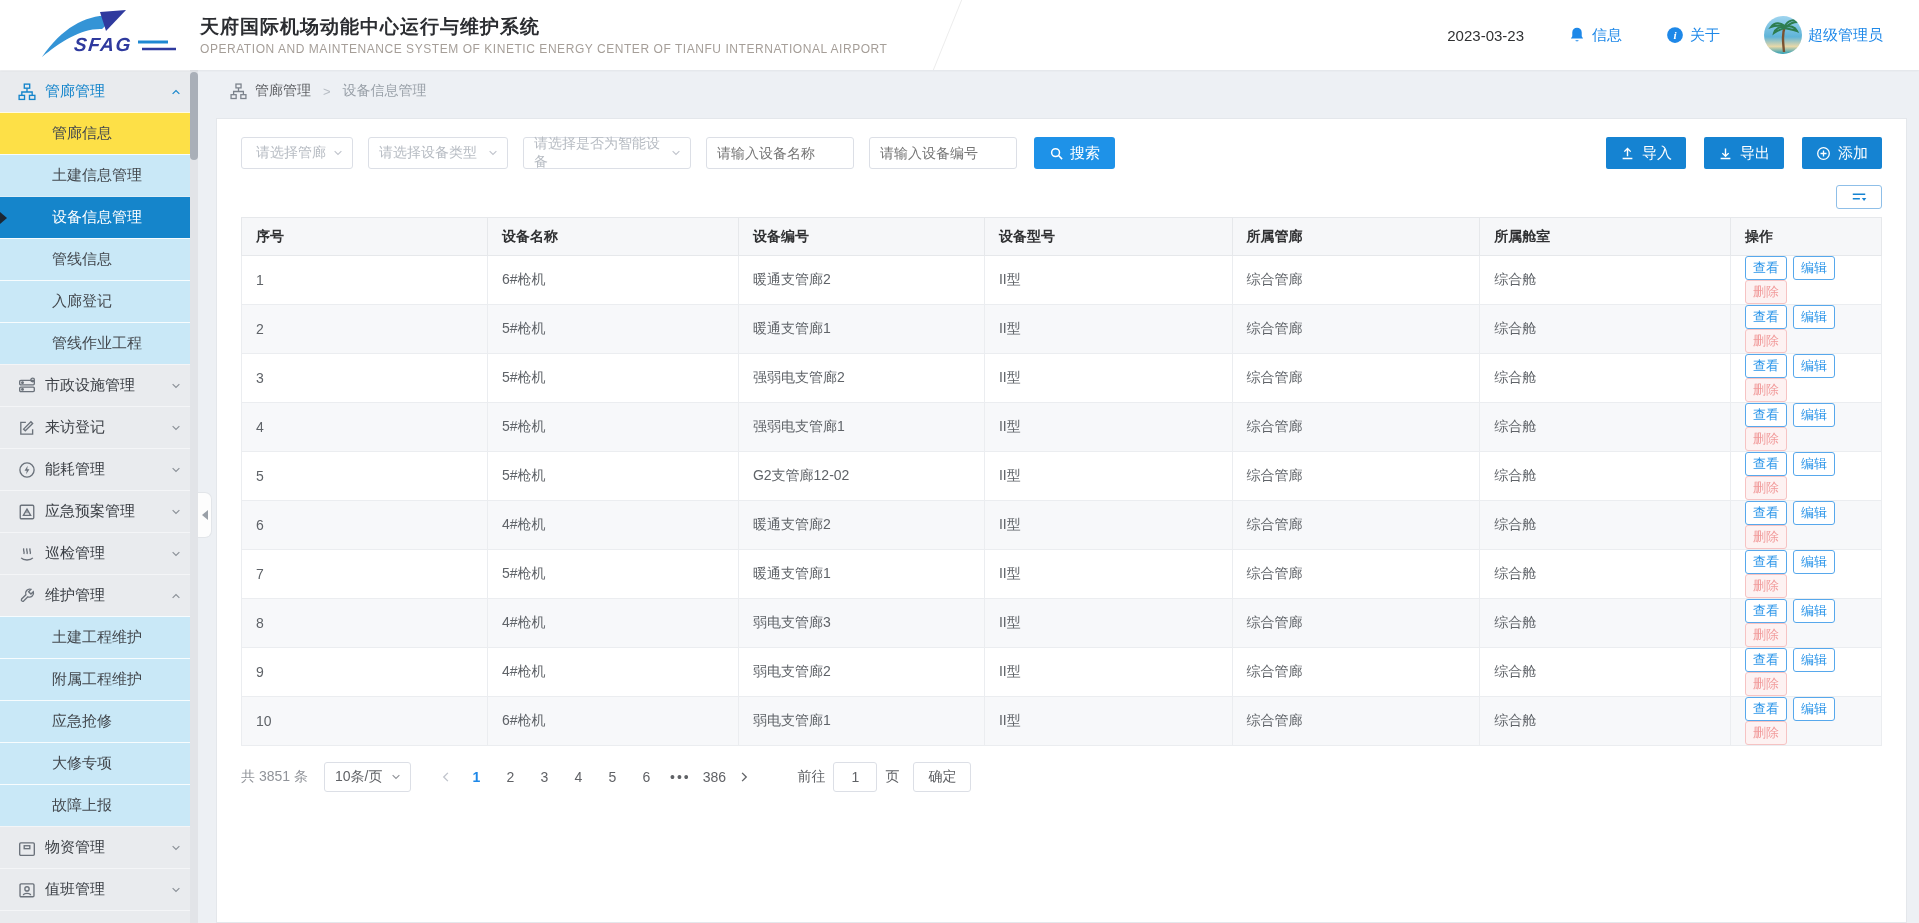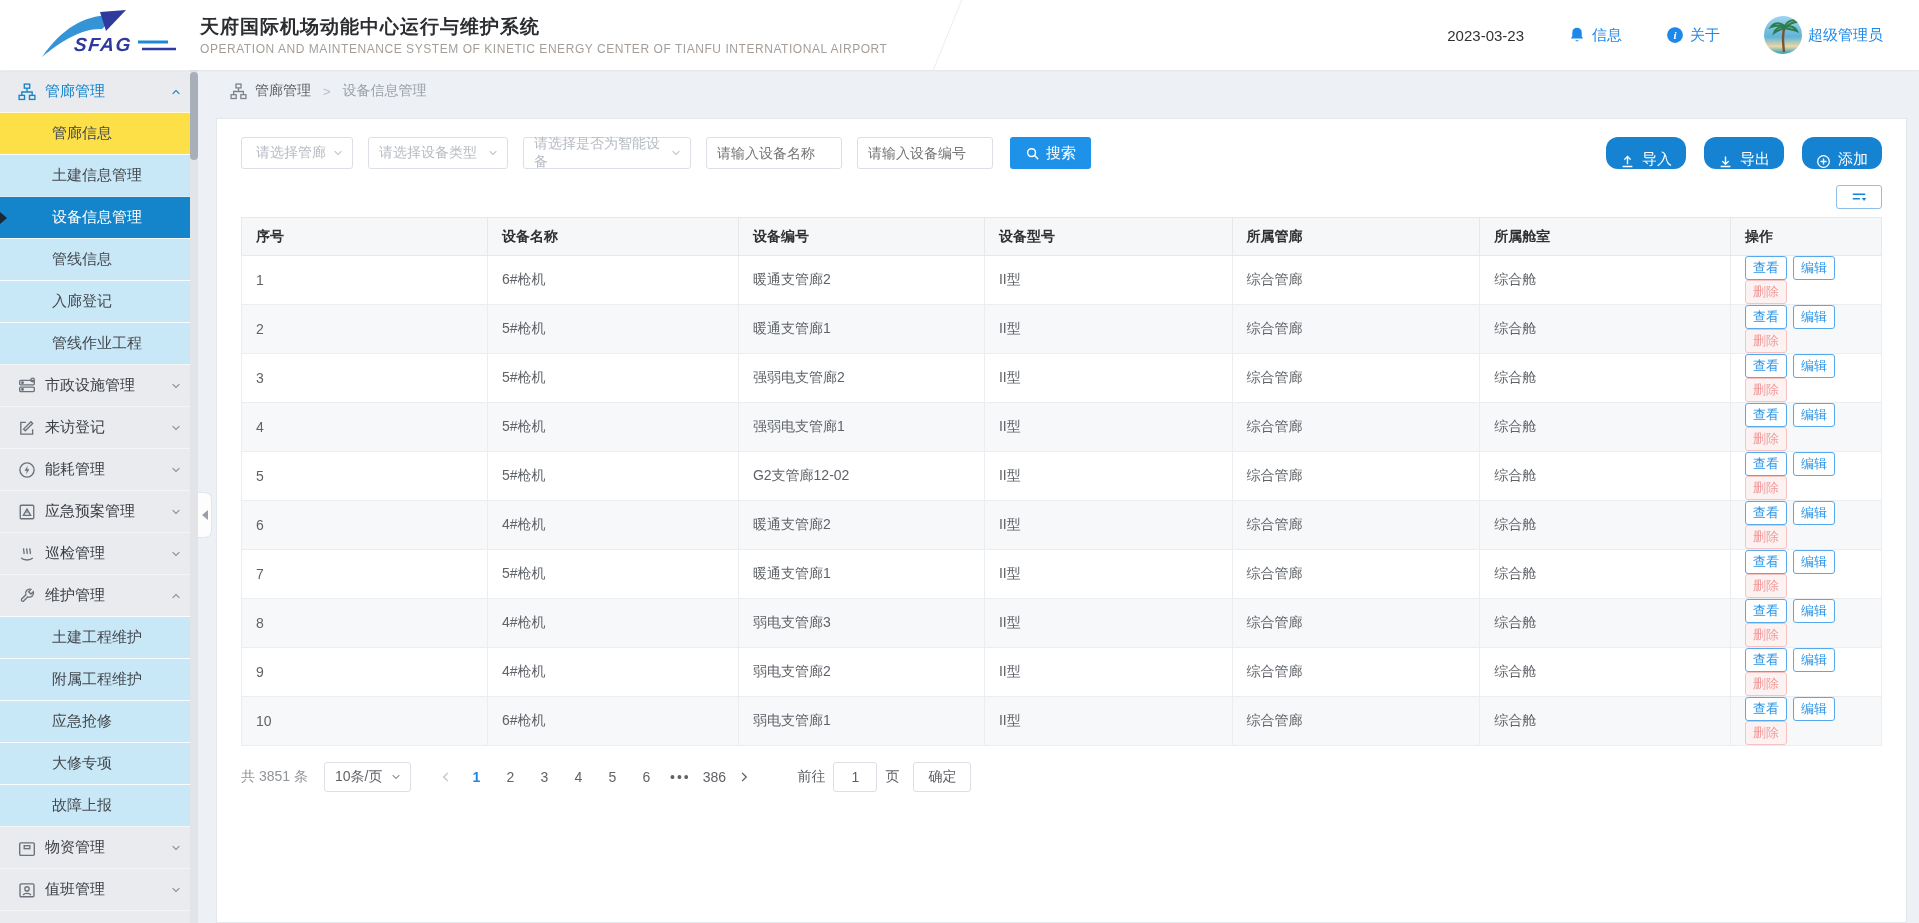--- a/index.html
+++ b/index.html
@@ -52,27 +52,27 @@
   .bc-last { color:#99a0a8; }
 
   .card { flex:1; background:#fff; border:1px solid #e4e7eb; margin:6px 12px 0 18px; padding:18px 24px 0 24px; overflow:hidden; }
 
   .filter-row { display:flex; align-items:center; gap:15px; }
   .ctl { height:32px; border:1px solid #dcdfe6; border-radius:3px; background:#fff; display:flex; align-items:center;
          padding:0 10px; font-size:14px; color:#b7bcc3; position:relative; }
   .ctl.select { padding-right:26px; cursor:pointer; }
   .ctl.select .chev { position:absolute; right:8px; width:12px; height:12px; color:#c0c4cc; display:inline-flex; }
   .w-sel1 { width:112px;justify-content:flex-end; } .w-sel2 { width:140px; } .w-sel3 { width:168px; }
-  .ctl.input { width:136px; cursor:text; }
+  .ctl.input { width:148px; cursor:text; }
   .btn-search { height:32px; margin-left:2px; padding:0 15px; background:#1e92e8; border:none; border-radius:3px; color:#fff;
                 font-size:15px; display:flex; align-items:center; gap:6px; cursor:pointer; font-family:inherit; }
   .btn-search .ico { width:15px; height:15px; display:inline-flex; }
   .action-group { margin-left:auto; display:flex; gap:18px; }
-  .btn-action { height:32px; padding:0 14px; background:#1583d2; border:none; border-radius:12px; color:#fff; font-size:15px;
-                display:flex; align-items:flex-end; gap:7px; cursor:pointer; font-family:inherit; }
+  .btn-action { height:32px; padding:0 14px; background:#1583d2; border:none; border-radius:2px; color:#fff; font-size:15px;
+                display:flex; align-items:center; gap:7px; cursor:pointer; font-family:inherit; }
   .btn-action .ico { width:15px; height:15px; display:inline-flex; }
 
   .settings-row { display:flex; justify-content:flex-end; margin:16px 0 8px; }
   .btn-settings { width:46px; height:24px; border:1px solid #8fbfe8; border-radius:3px; background:#fff; cursor:pointer;
                   display:flex; align-items:center; justify-content:center; color:#1583d2; }
   .btn-settings .ico { width:16px; height:14px; display:inline-flex; }
 
   table.grid { width:100%; border-collapse:collapse; font-size:14px; color:#5f6368; table-layout:fixed; }
   .grid th { background:#f6f7f9; color:#303133; font-weight:bold; text-align:left; padding:0 14px; height:38px;
              border:1px solid #e6e8eb; }

